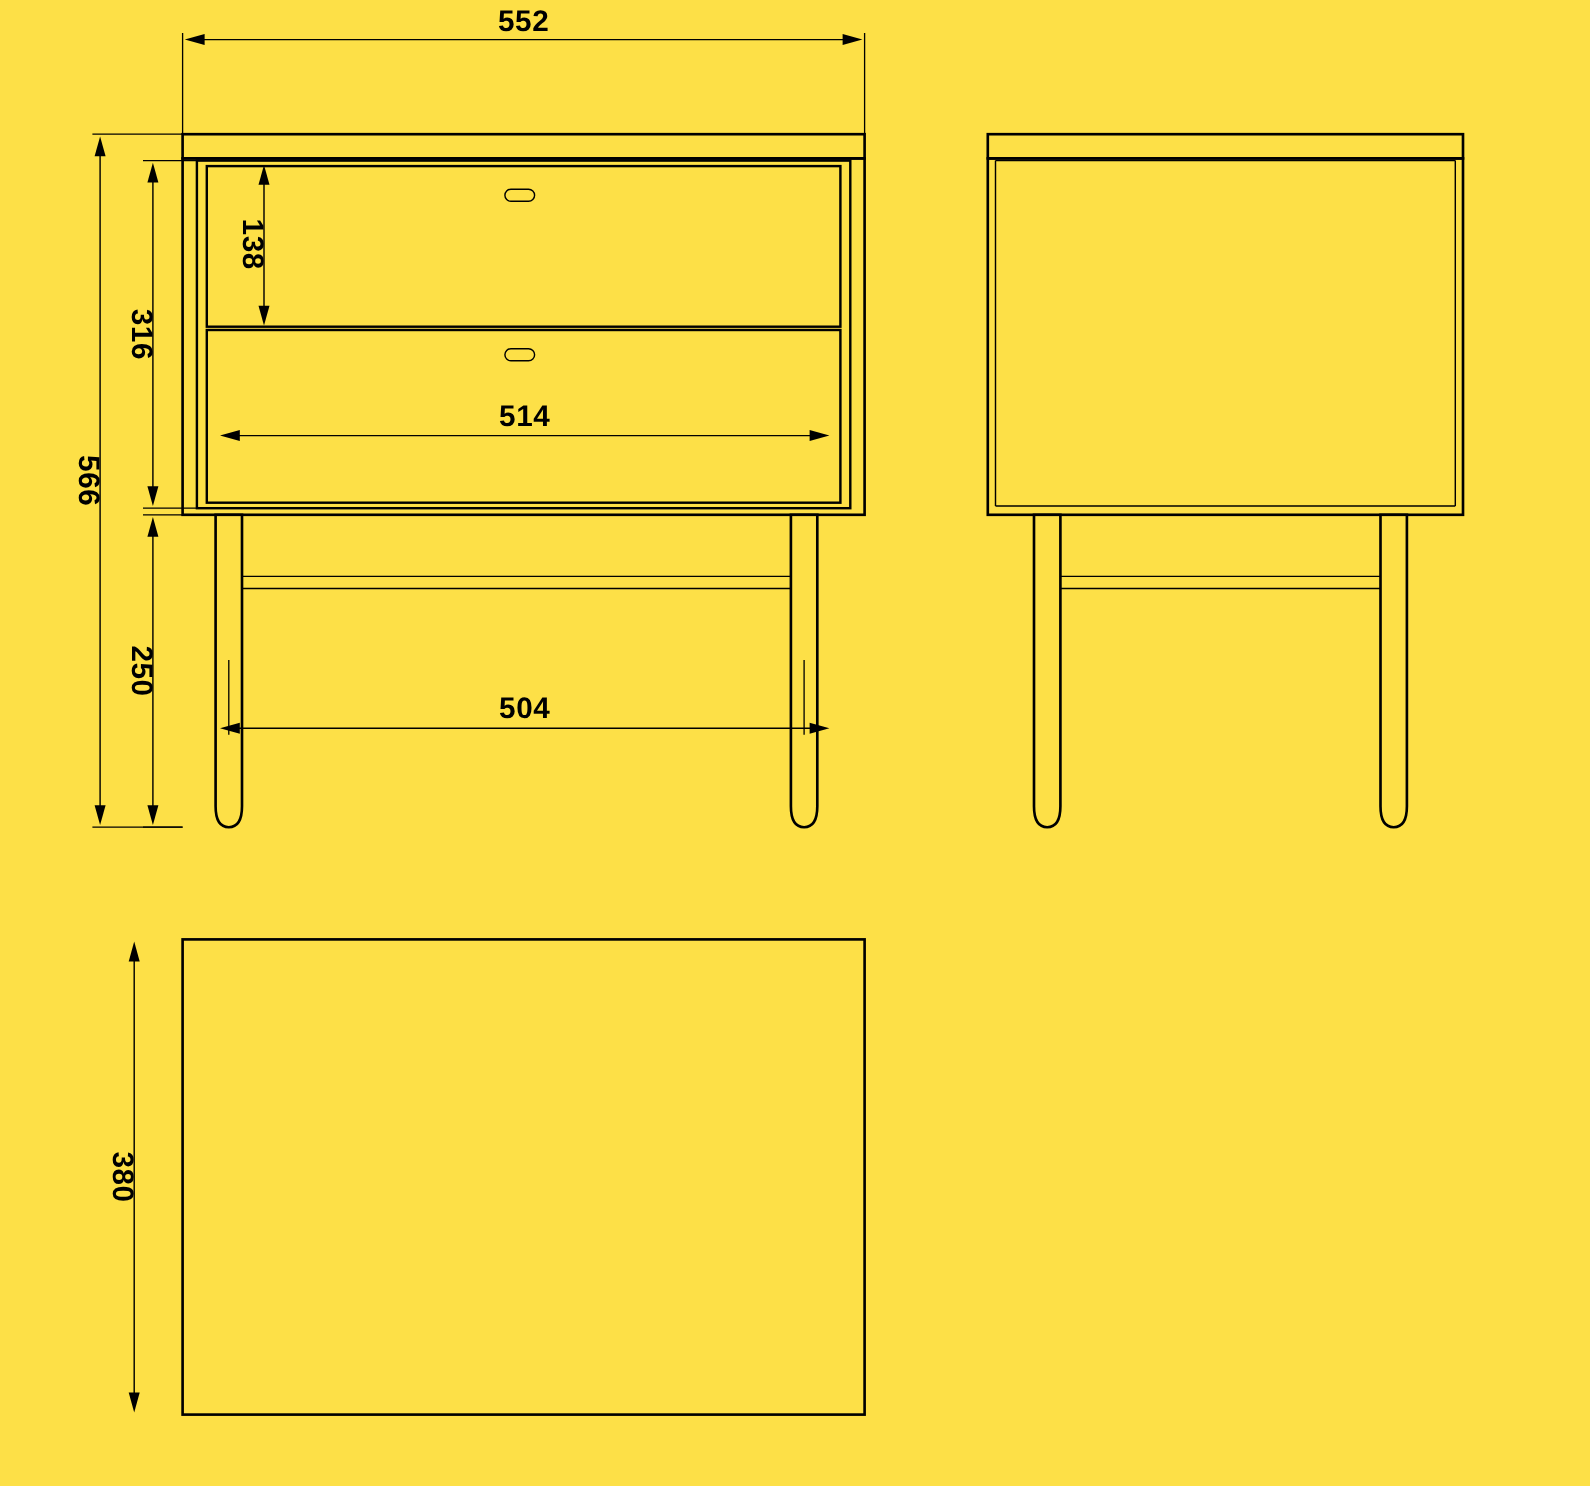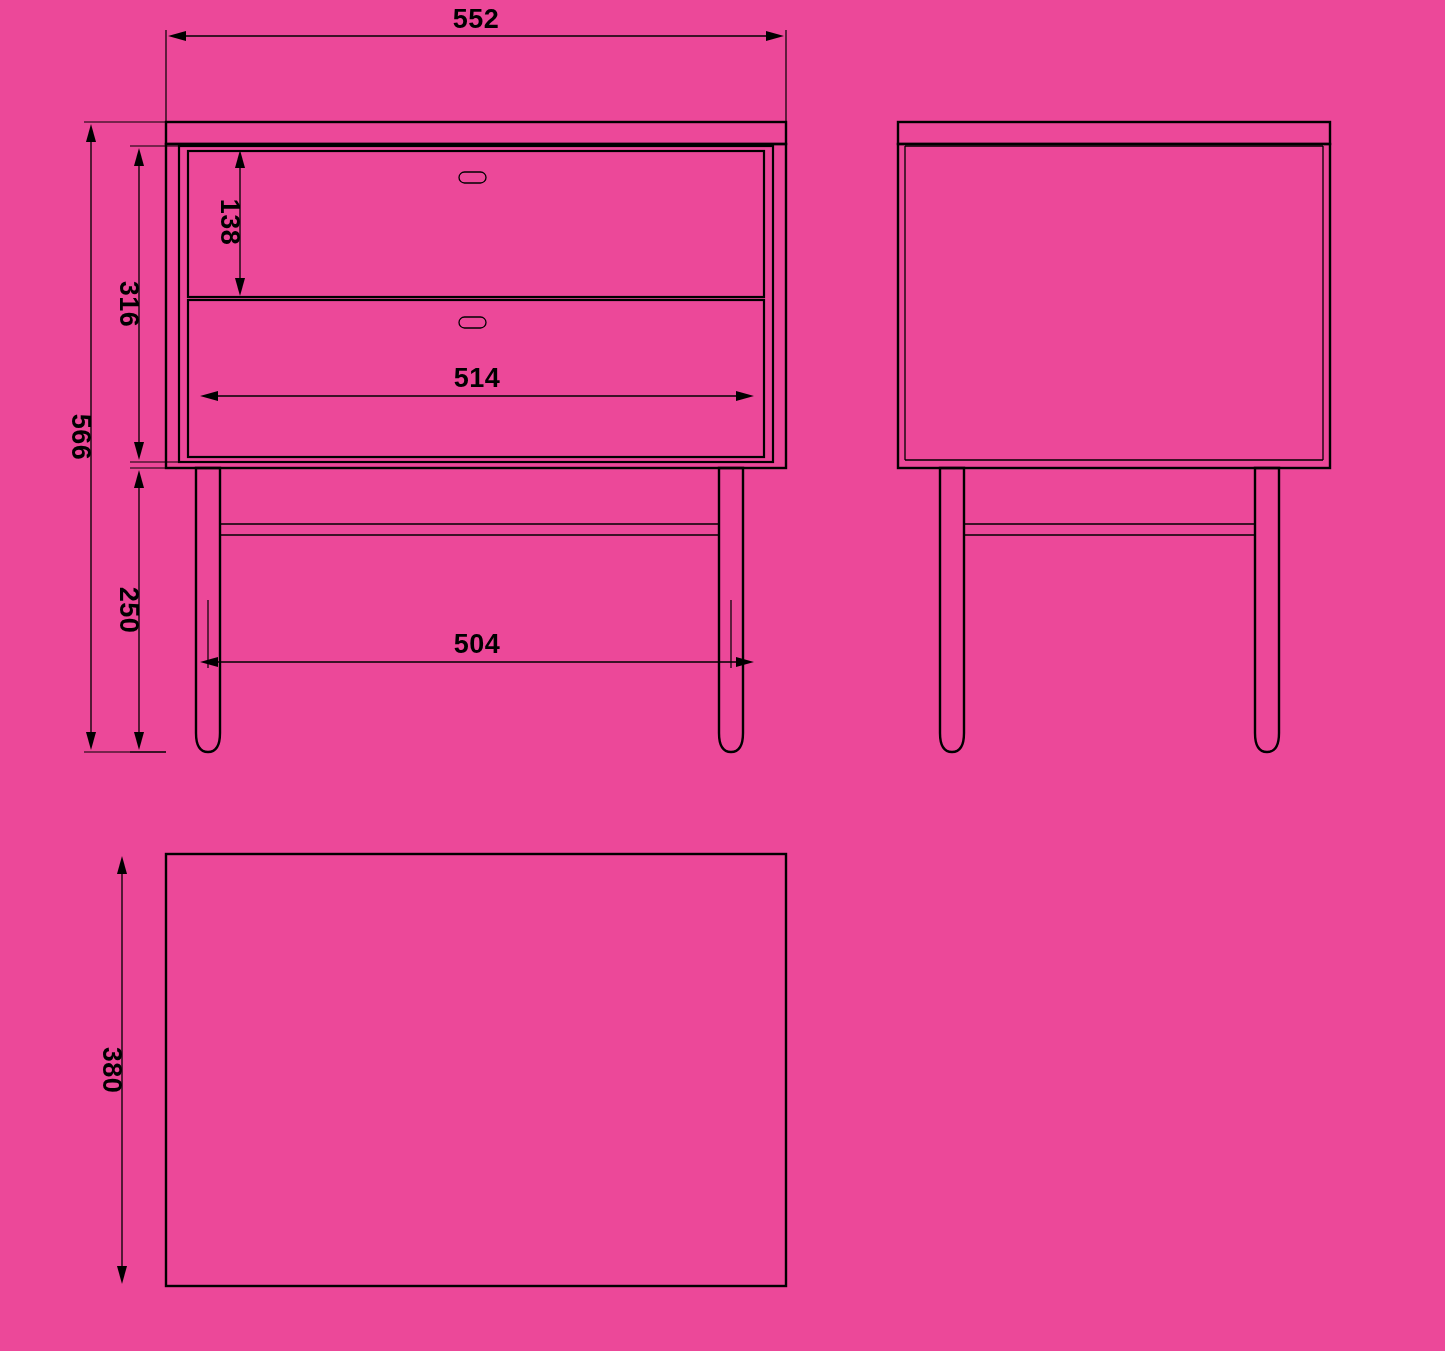--- a/index.html
+++ b/index.html
@@ -7,21 +7,21 @@
     padding: 0;
     background: #ffffff;
   }
   body {
     font-family: "Liberation Sans", sans-serif;
   }
   #sheet {
     position: relative;
     width: 1445px;
     height: 1351px;
-    background: #ec4899;
+    background: #fde047;
     overflow: hidden;
   }
   svg.drawing {
     position: absolute;
     top: 0;
     left: 0;
     width: 1445px;
     height: 1351px;
   }
   .outline {

